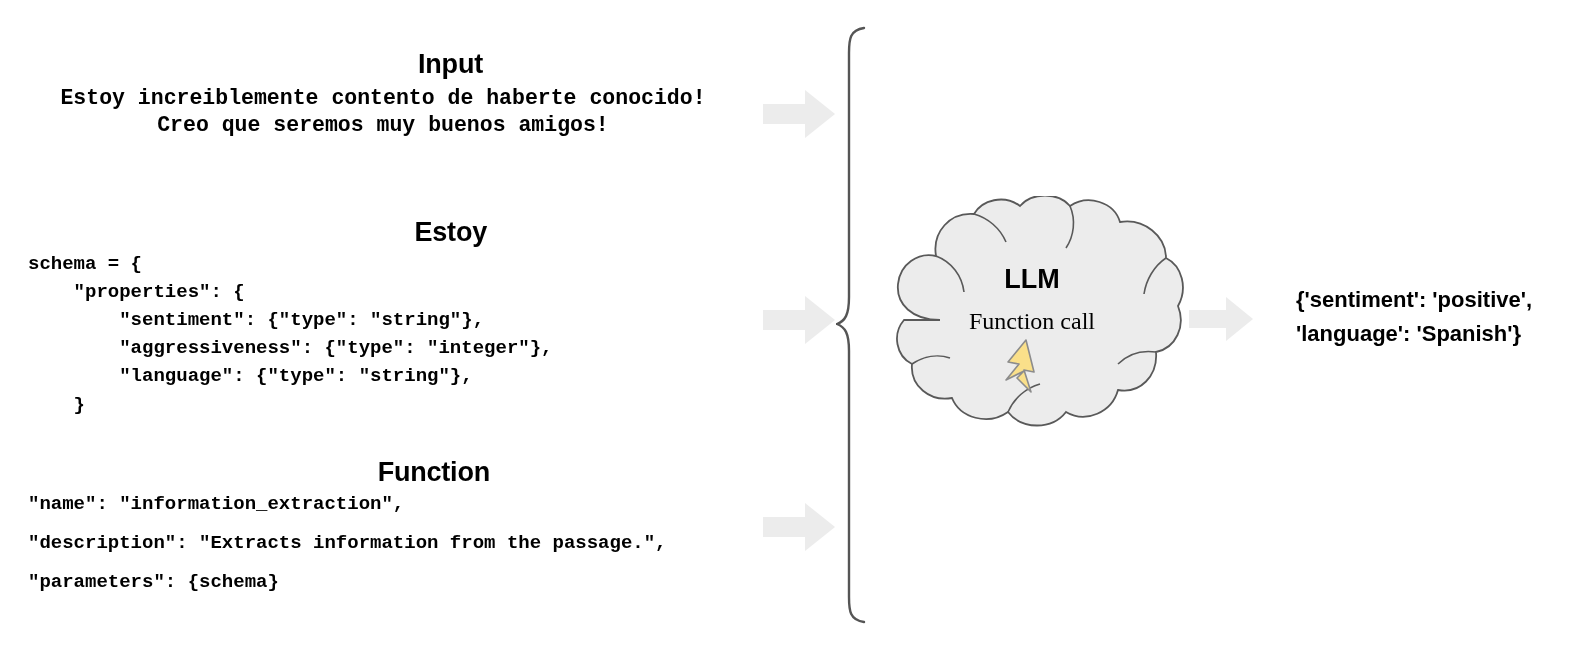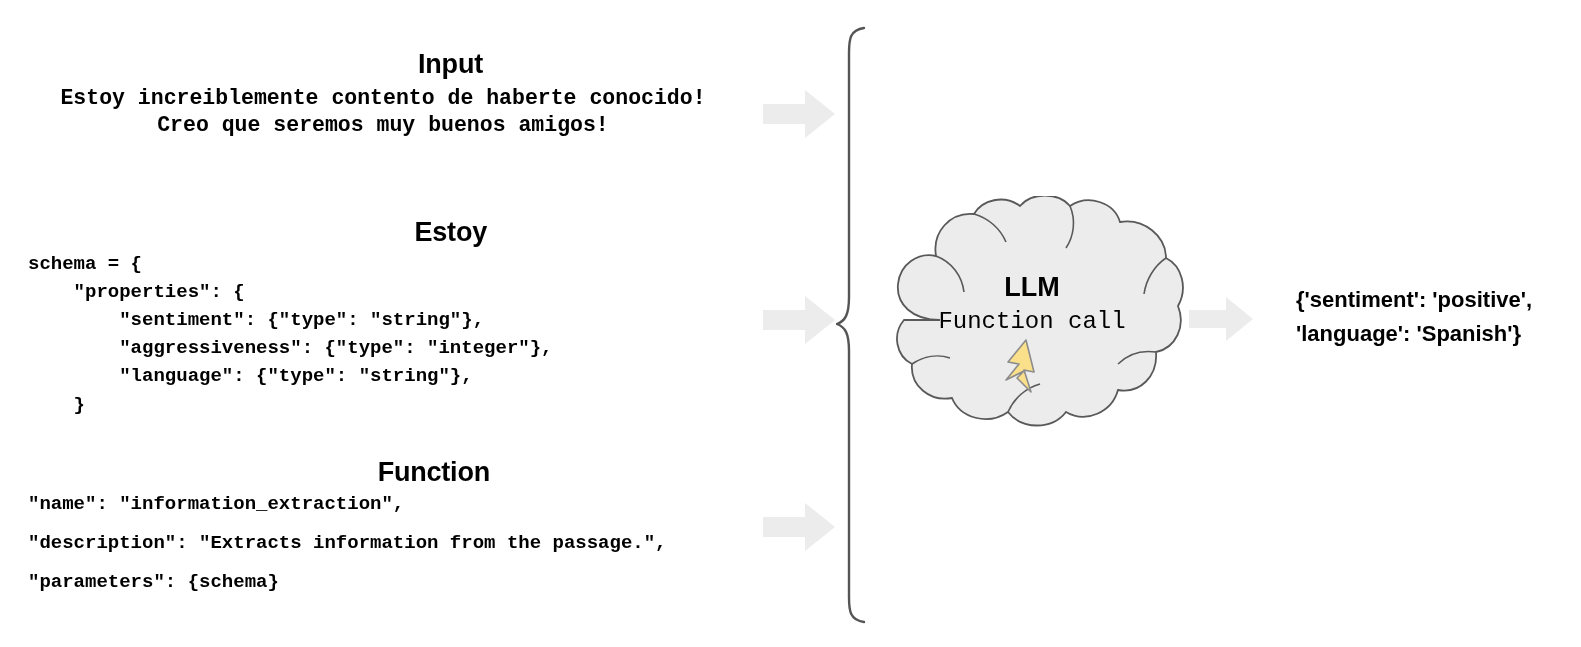--- a/index.html
+++ b/index.html
@@ -58,21 +58,21 @@
     position: absolute;
     font-family: "Liberation Sans", sans-serif;
     font-weight: bold;
     font-size: 27px;
     color: #000000;
     text-align: center;
     white-space: nowrap;
   }
   .cloud-label-fn {
     position: absolute;
-    font-family: Liberation Mono, monospace;
+    font-family: Liberation Serif, serif;
     font-weight: normal;
     font-size: 24px;
     color: #000000;
     text-align: center;
     white-space: nowrap;
   }
   .output-text {
     position: absolute;
     font-family: "Liberation Sans", sans-serif;
     font-weight: bold;
@@ -152,21 +152,21 @@
 
       <path d="M 60 60 C 76 66, 86 80, 88 96" fill="none" stroke="#595959" stroke-width="1.6"></path>
       <path d="M 98 18 C 112 22, 124 32, 130 46" fill="none" stroke="#595959" stroke-width="1.6"></path>
       <path d="M 194 10 C 200 24, 198 40, 190 52" fill="none" stroke="#595959" stroke-width="1.6"></path>
       <path d="M 290 62 C 278 70, 270 84, 268 98" fill="none" stroke="#595959" stroke-width="1.6"></path>
       <path d="M 280 156 C 266 154, 252 158, 242 168" fill="none" stroke="#595959" stroke-width="1.6"></path>
       <path d="M 36 168 C 48 160, 62 158, 74 162" fill="none" stroke="#595959" stroke-width="1.6"></path>
       <path d="M 132 216 C 138 202, 150 192, 164 188" fill="none" stroke="#595959" stroke-width="1.6"></path>
     </svg>
 
-    <div class="cloud-label-llm" style="left:0px; top:76px; width:312px;">LLM</div>
+    <div class="cloud-label-llm" style="left:0px; top:68px; width:312px;">LLM</div>
 
     <div class="cloud-label-fn" style="left:0px; top:112px; width:312px;">Function call</div>
 
     <svg style="position:absolute; left:126px; top:142px;" width="44" height="56" viewBox="0 0 44 56">
       <polygon points="24,2 6,24 17,26 4,42 22,33 15,40 29,54 22,32 32,34" fill="#fae08a" stroke="#8c8c8c" stroke-width="1.6" stroke-linejoin="round"></polygon>
     </svg>
   </div>
 
   <svg class="arrow-svg" style="left:1189px; top:297px;" width="64" height="44" viewBox="0 0 64 44">
     <polygon points="0,13 37,13 37,0 64,22 37,44 37,31 0,31" fill="#ececec"></polygon>

